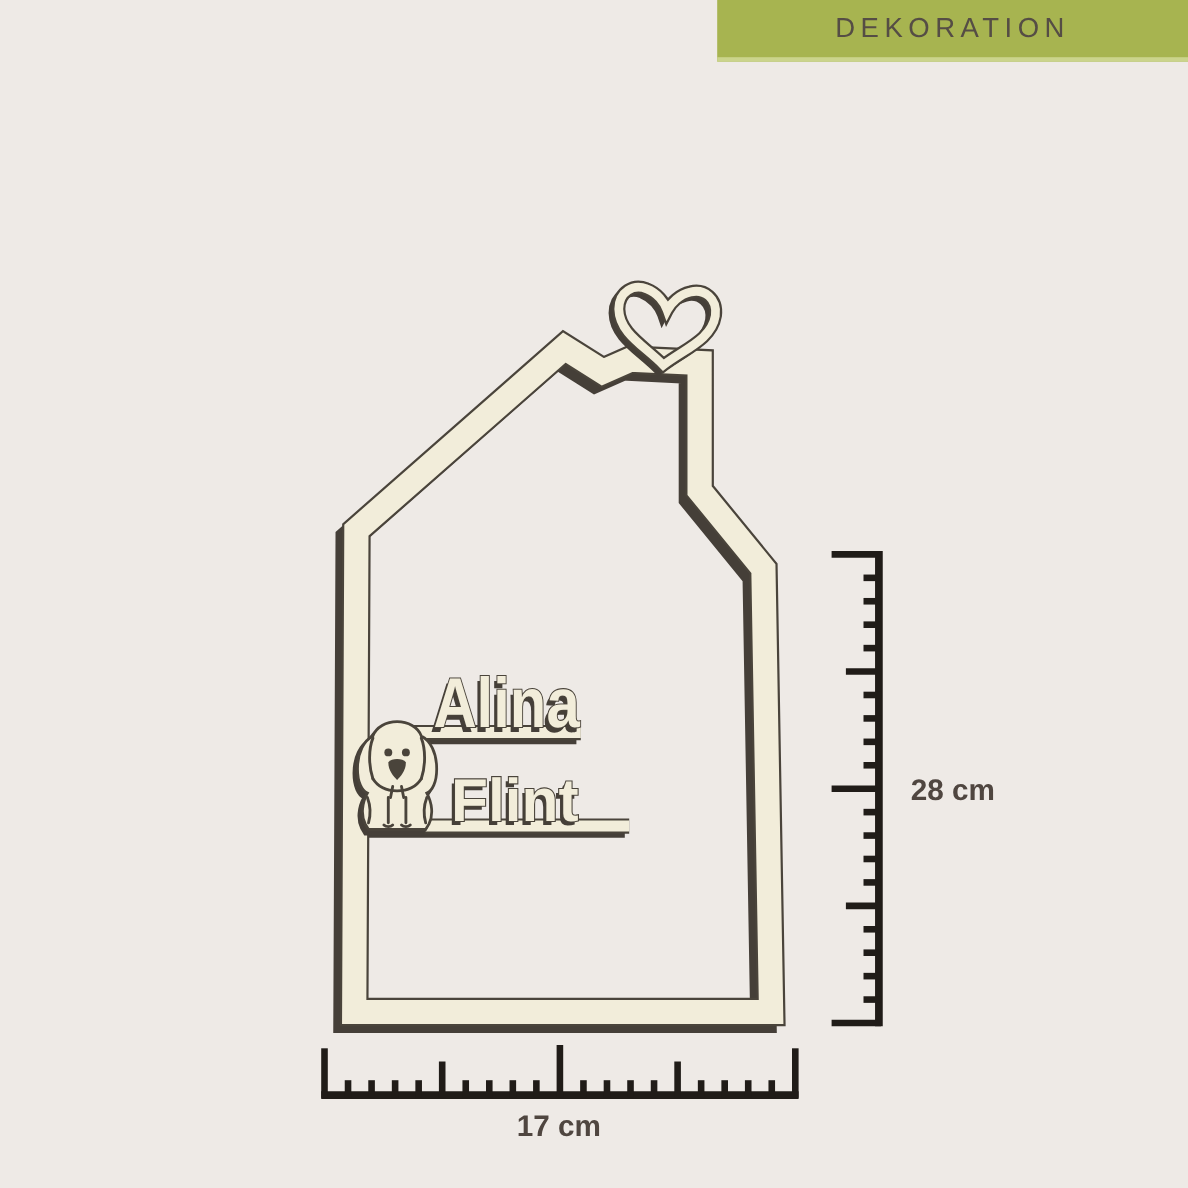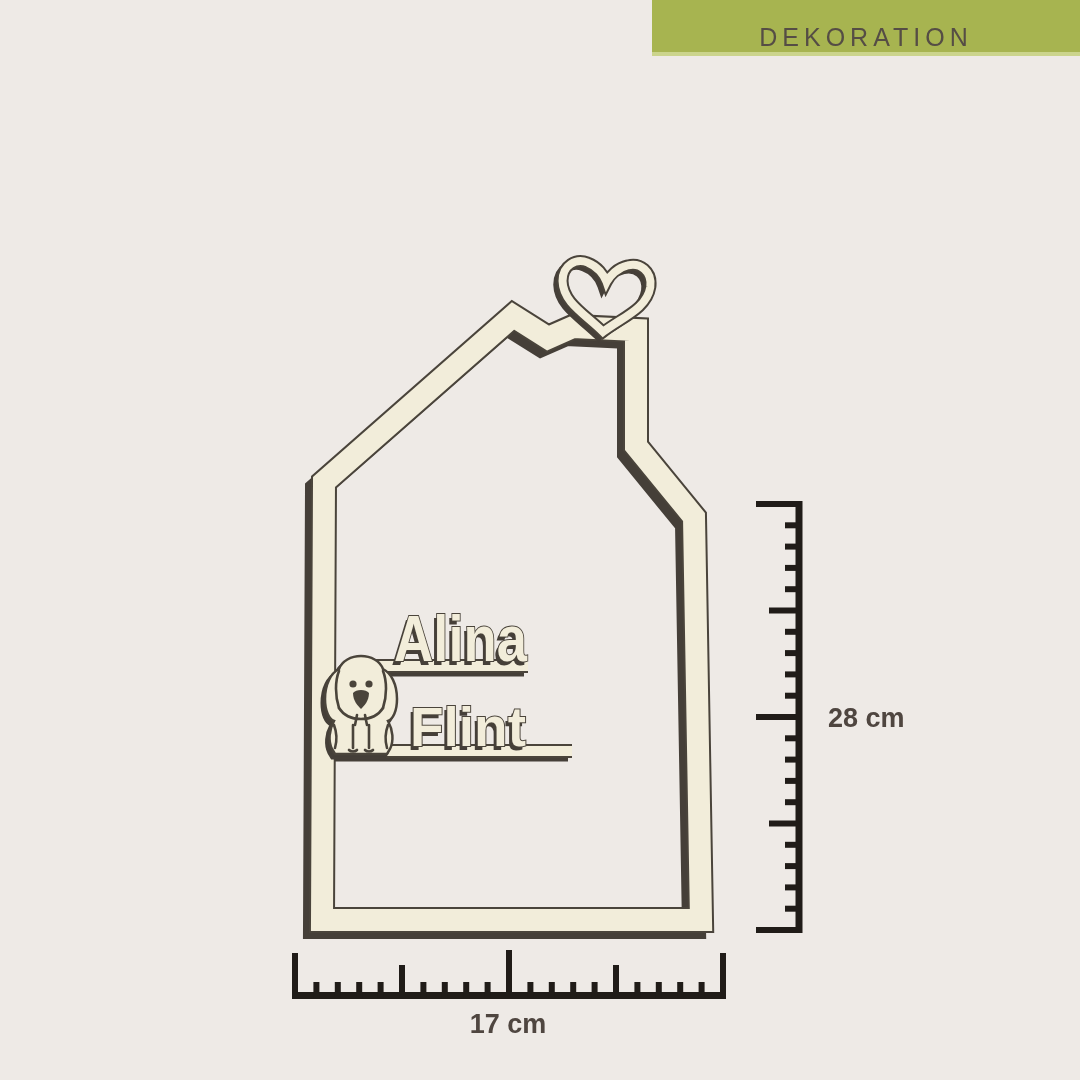--- a/index.html
+++ b/index.html
@@ -5,21 +5,21 @@
   html,body{margin:0;padding:0;}
   body{
     width:1080px;height:1080px;position:relative;overflow:hidden;
     background:var(--background,#eeeae6);
     font-family:"Liberation Sans", sans-serif;
   }
   .banner{
     position:absolute;left:652px;top:0;width:428px;height:52px;
     background:var(--banner,#a7b450);
     border-bottom:4px solid var(--banner-light,#cbd48c);
-    display:flex;align-items:flex-end;justify-content:center;
+    display:flex;align-items:center;justify-content:center;
   }
   .banner-label{
     color:var(--banner-text,#554d45);
     font-size:25px;letter-spacing:5px;font-weight:500;
     text-transform:uppercase;
   }
   svg{position:absolute;left:0;top:0;}
   .shadow{stroke:var(--shadow,#453f38);fill:none;}
   .edge{stroke:var(--wood-edge,#4a443b);fill:none;}
   .wood{stroke:var(--wood,#f2edda);fill:none;}

